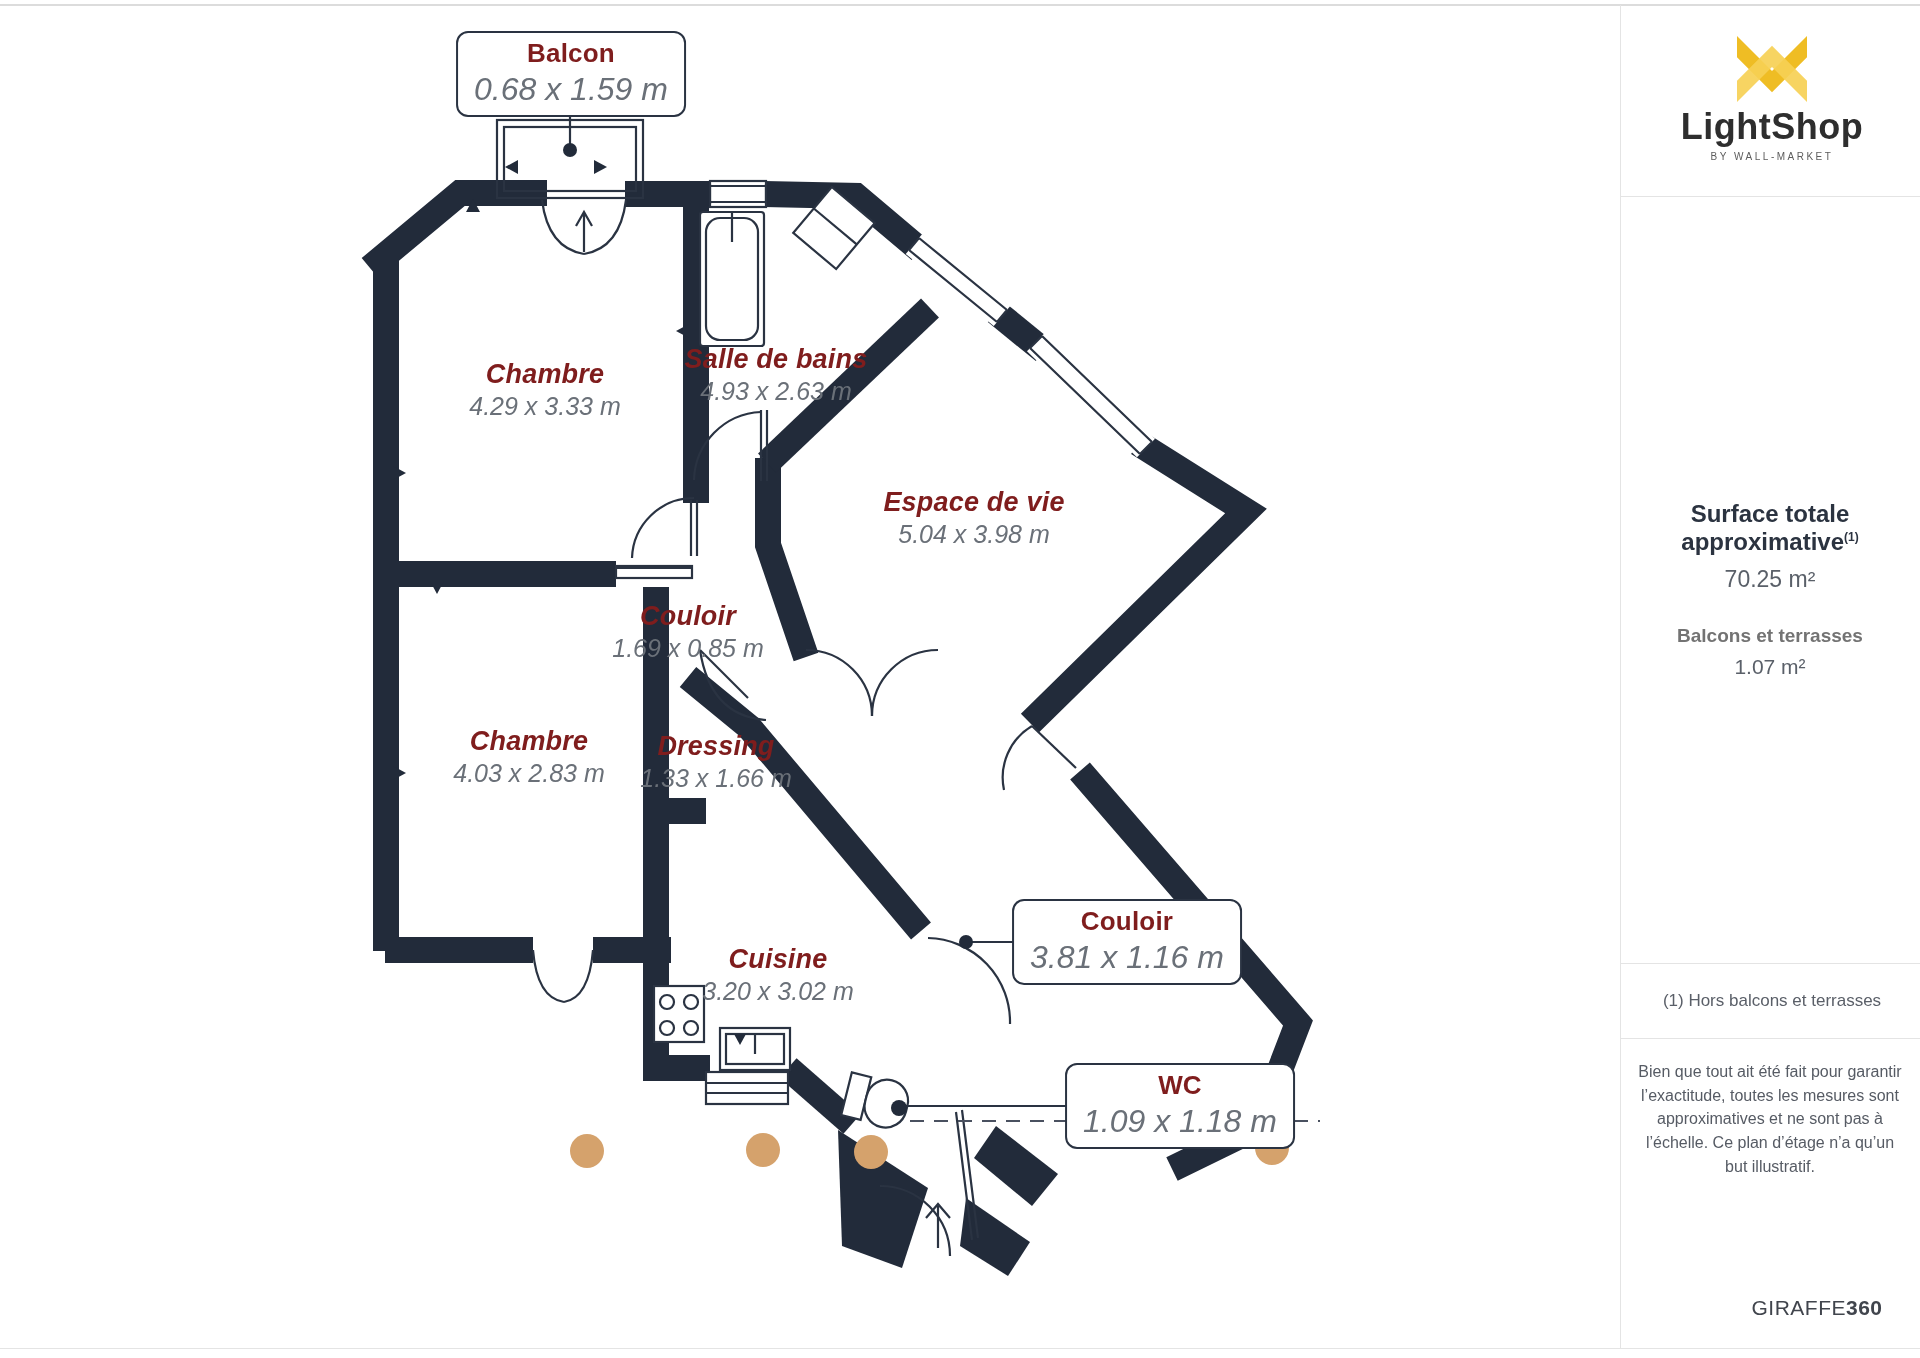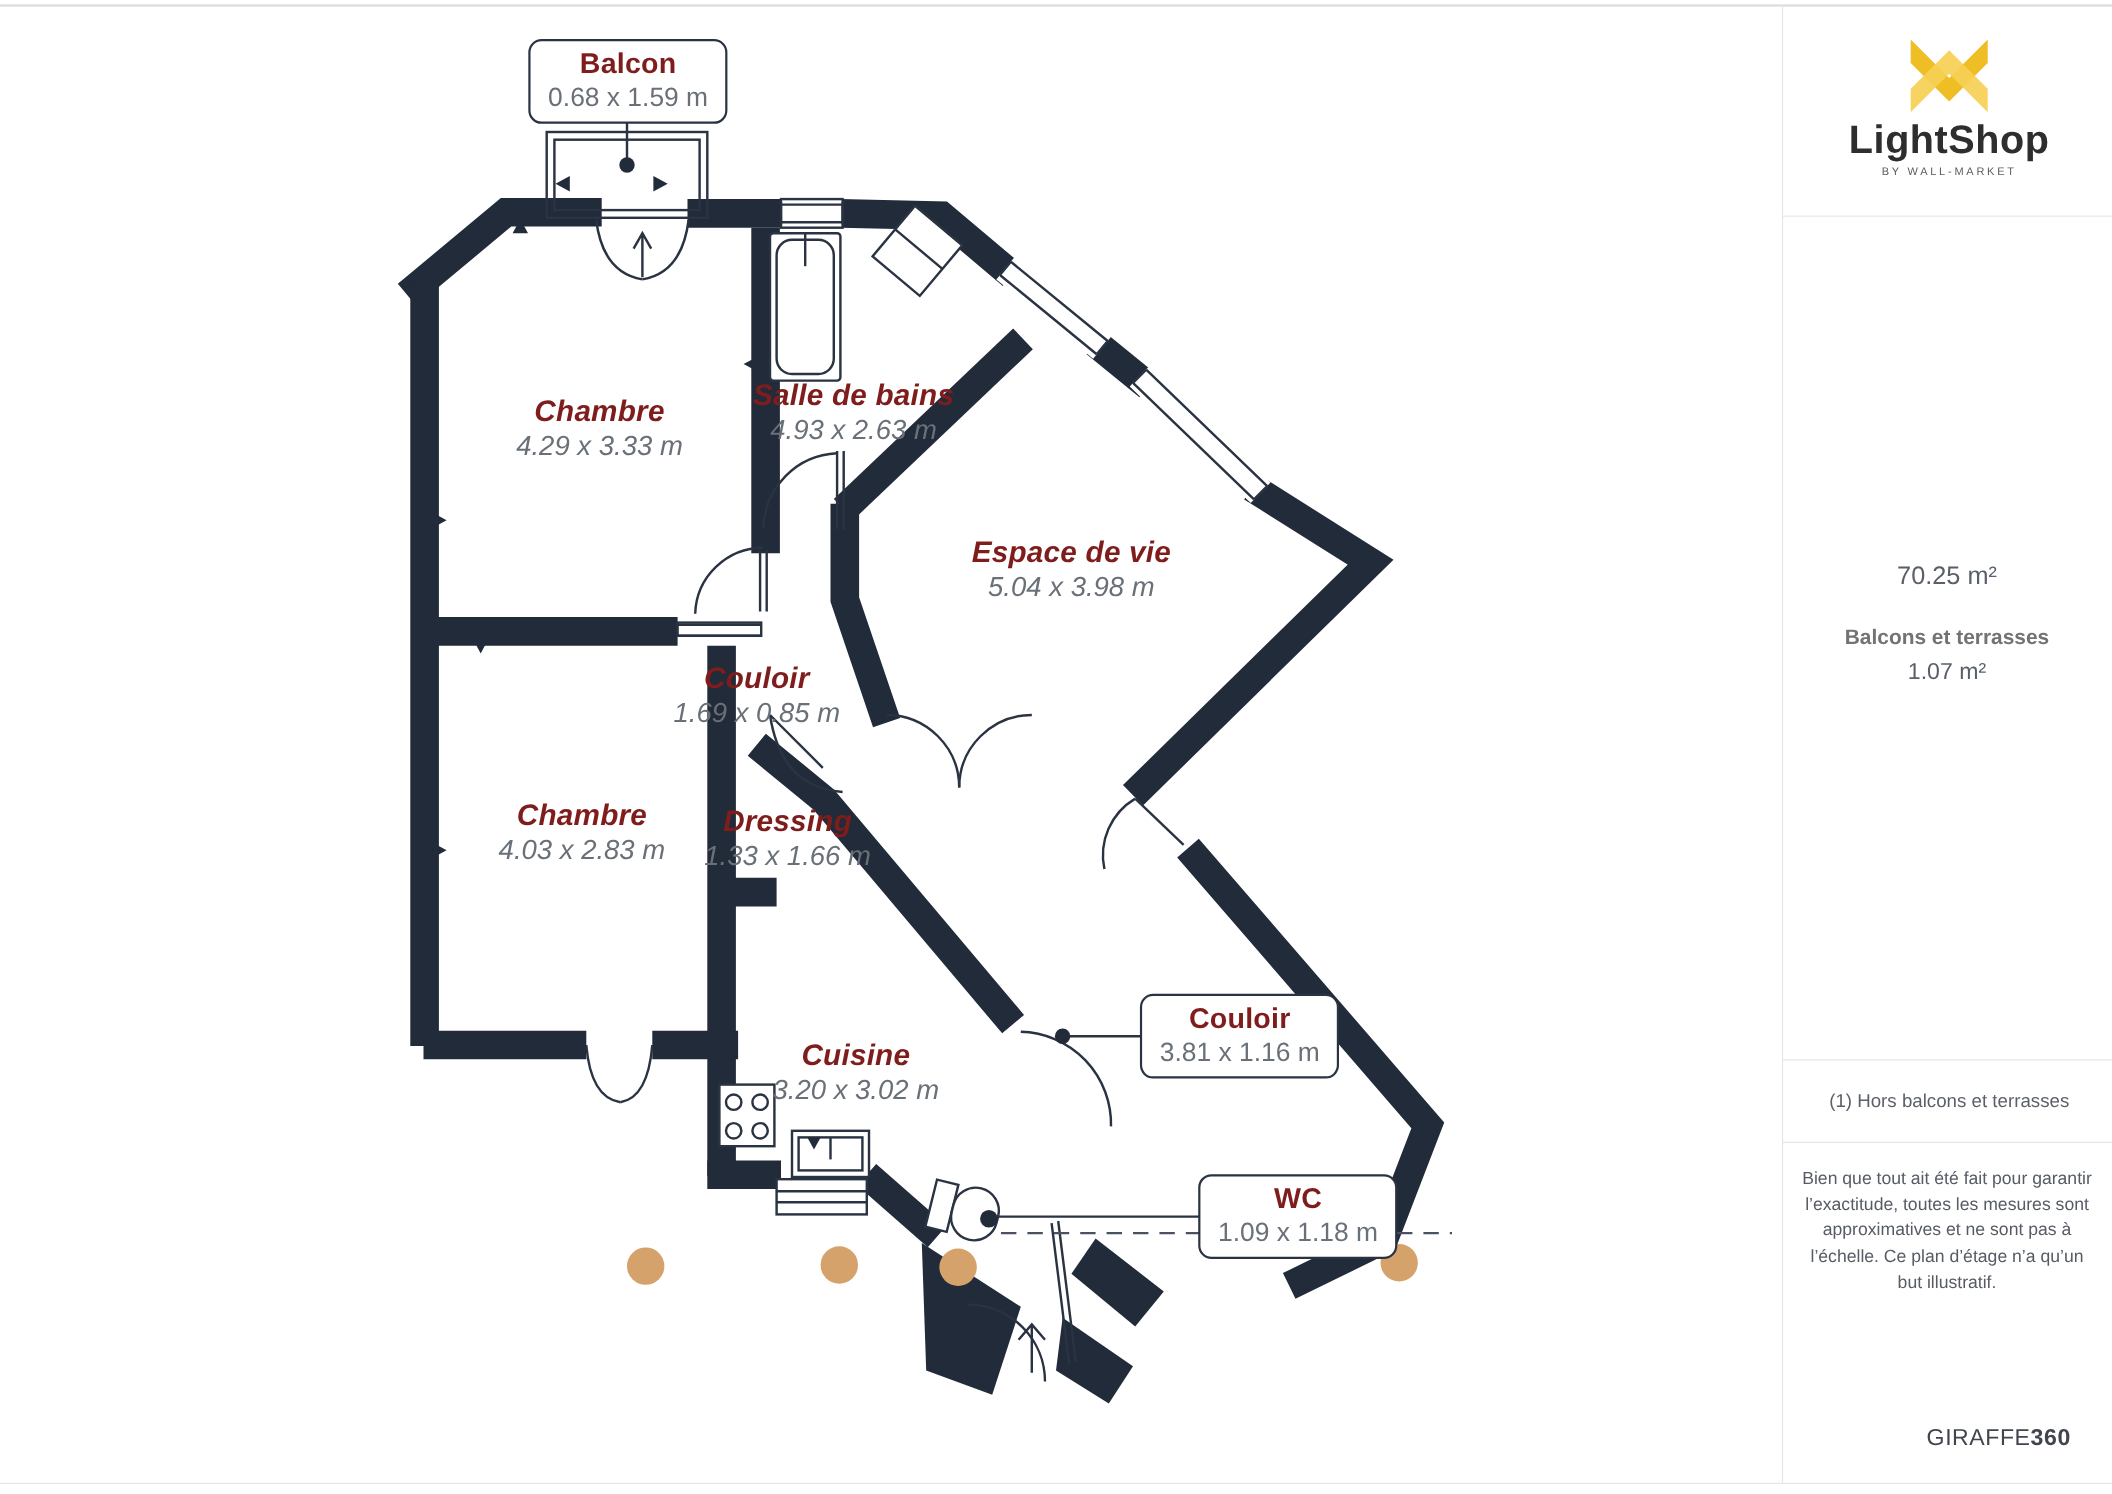--- a/index.html
+++ b/index.html
@@ -19,21 +19,21 @@
   .dot{fill:#222B3A;stroke:none;}
   .cam{fill:#D5A26C;stroke:none;}
 
   
   .room-label{position:absolute;transform:translate(-50%,-50%);text-align:center;z-index:2;white-space:nowrap;font-style:italic;}
   .rn{font-weight:bold;font-size:27px;color:#7f1d1d;letter-spacing:.2px;}
   .rd{font-size:25px;color:#6A7078;margin-top:2px;}
   .callout{position:absolute;transform:translate(-50%,-50%);background:#fff;border:2.5px solid #2A3342;
            border-radius:12px;padding:5px 16px 7px 16px;text-align:center;z-index:2;white-space:nowrap;}
   .callout .rn{font-size:26px;}
-  .callout .rd{font-size:24px;}
+  .callout .rd{font-size:32px;font-style:italic;}
 
   
   .sidebar{position:absolute;left:1620px;top:0;width:304px;height:1358px;z-index:2;}
   .sb-vline{position:absolute;left:0;top:5px;width:1px;height:1343px;background:#e4e4e4;}
   .logo-wrap{position:absolute;left:0;top:34px;width:100%;text-align:center;}
   .logo-glyph{display:block;margin:0 auto;}
   .brand{font-size:36px;font-weight:bold;color:#2E2E2E;letter-spacing:.5px;margin-top:2px;}
   .tagline{font-size:10px;letter-spacing:2.5px;color:#5c5c5c;margin-top:3px;}
   .sb-div1{position:absolute;left:0;top:196px;width:100%;height:1px;background:#e4e4e4;}
   .surface-block{position:absolute;left:10px;top:500px;width:280px;text-align:center;}
@@ -253,20 +253,21 @@
       <svg class="logo-glyph" width="78" height="70" viewBox="0 0 80 72">
         <polygon points="4,2 40,38 76,2 76,24 40,60 4,24" fill="#EFBD24"></polygon>
         <polygon points="4,70 40,34 76,70 76,48 40,12 4,48" fill="#F6D055" opacity="0.92"></polygon>
       </svg>
       <div class="brand">LightShop</div>
       <div class="tagline">BY WALL-MARKET</div>
     </div>
     <div class="sb-div1"></div>
 
     <div class="surface-block">
+      <div class="s-title"><span>Surface totale approximative</span><sup>(1)</sup></div>
       <div class="s-value">70.25 m²</div>
       <div class="b-title">Balcons et terrasses</div>
       <div class="b-value">1.07 m²</div>
     </div>
 
     <div class="footnote-band">(1) Hors balcons et terrasses</div>
 
     <div class="disc disc1">Bien que tout ait été fait pour garantir l’exactitude, toutes les mesures sont approximatives et ne sont pas à l’échelle. Ce plan d’étage n’a qu’un but illustratif.</div>
 
     <div class="giraffe"><span>GIRAFFE</span><b>360</b></div>

